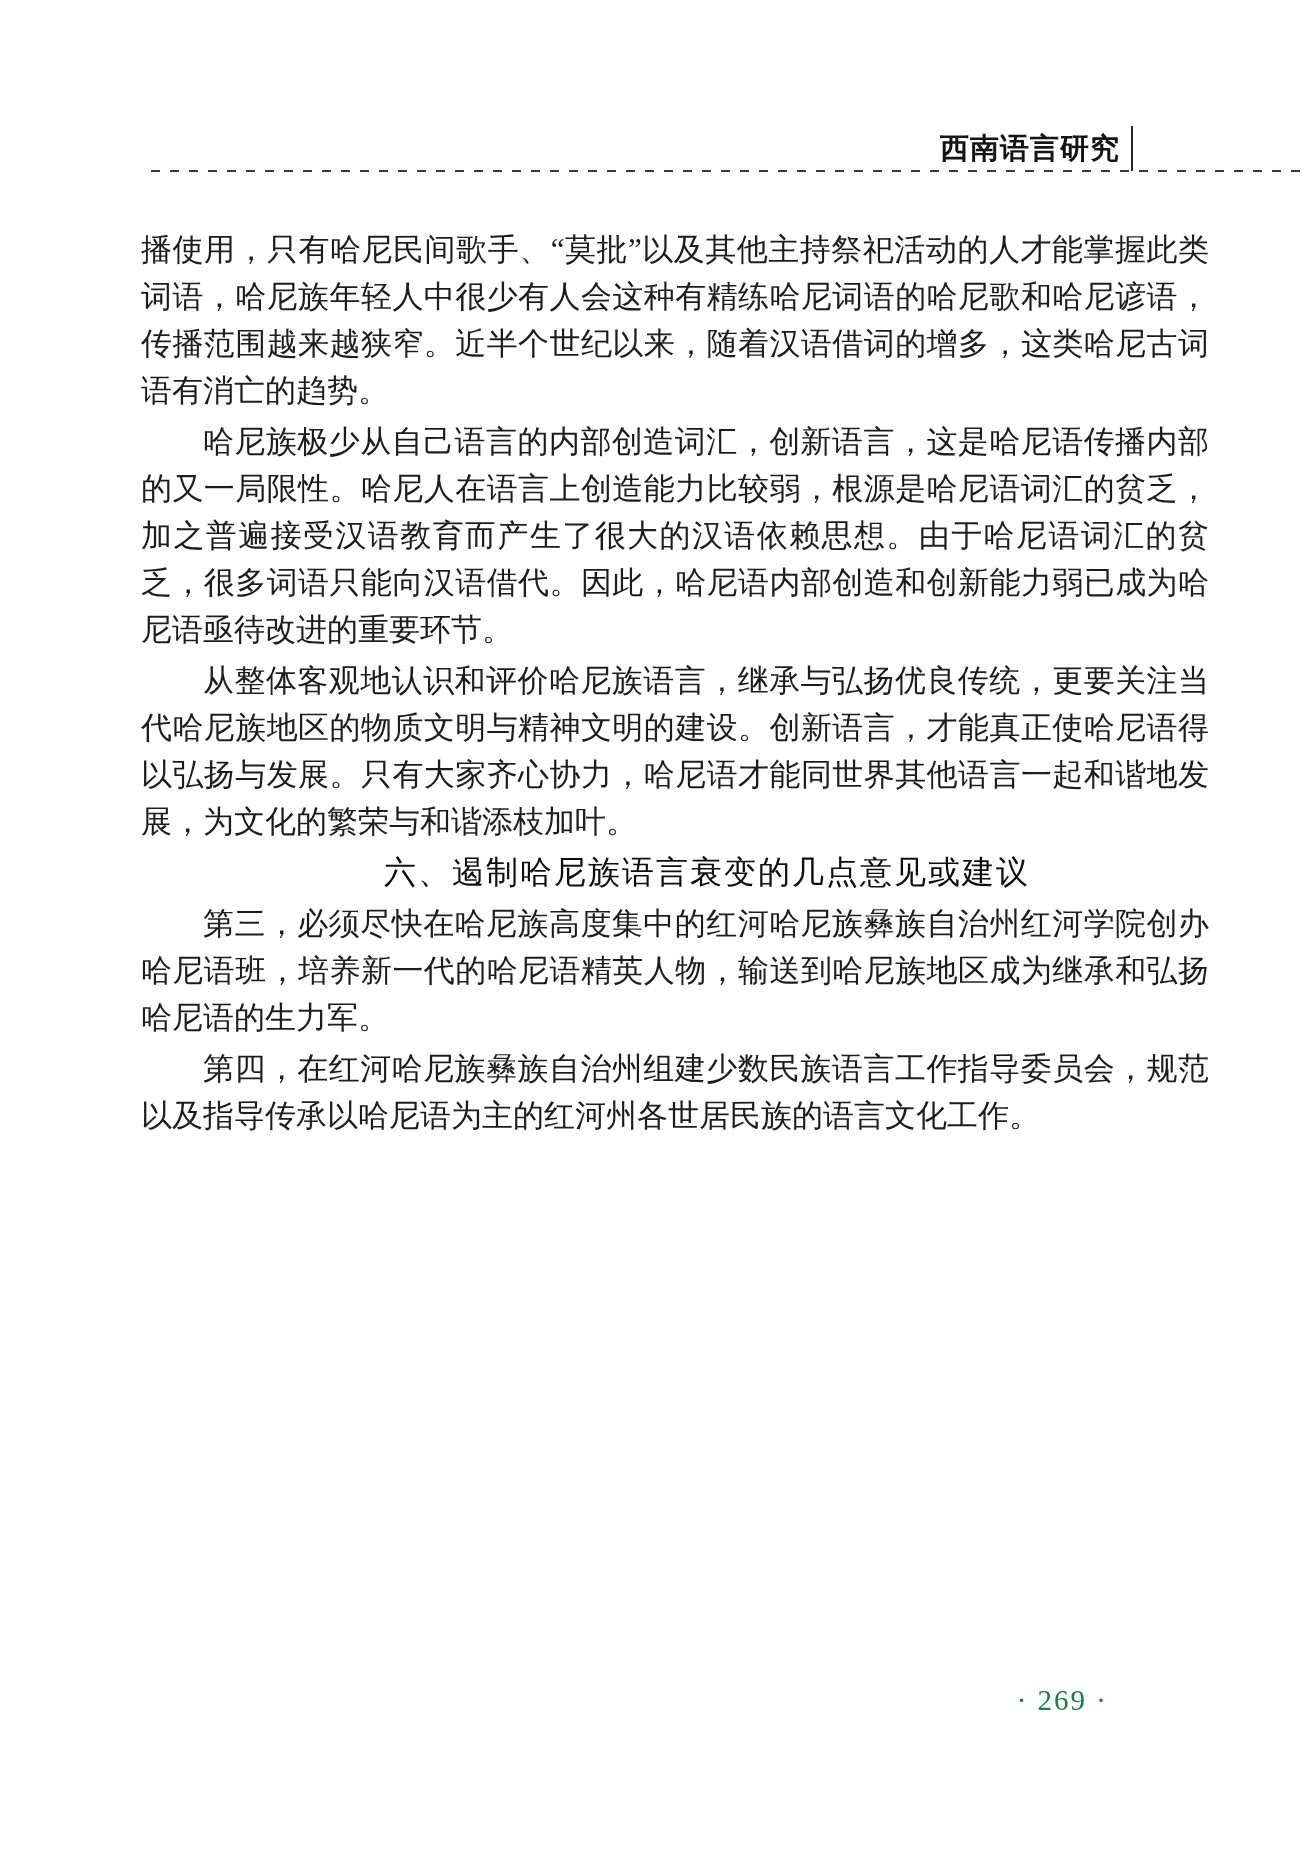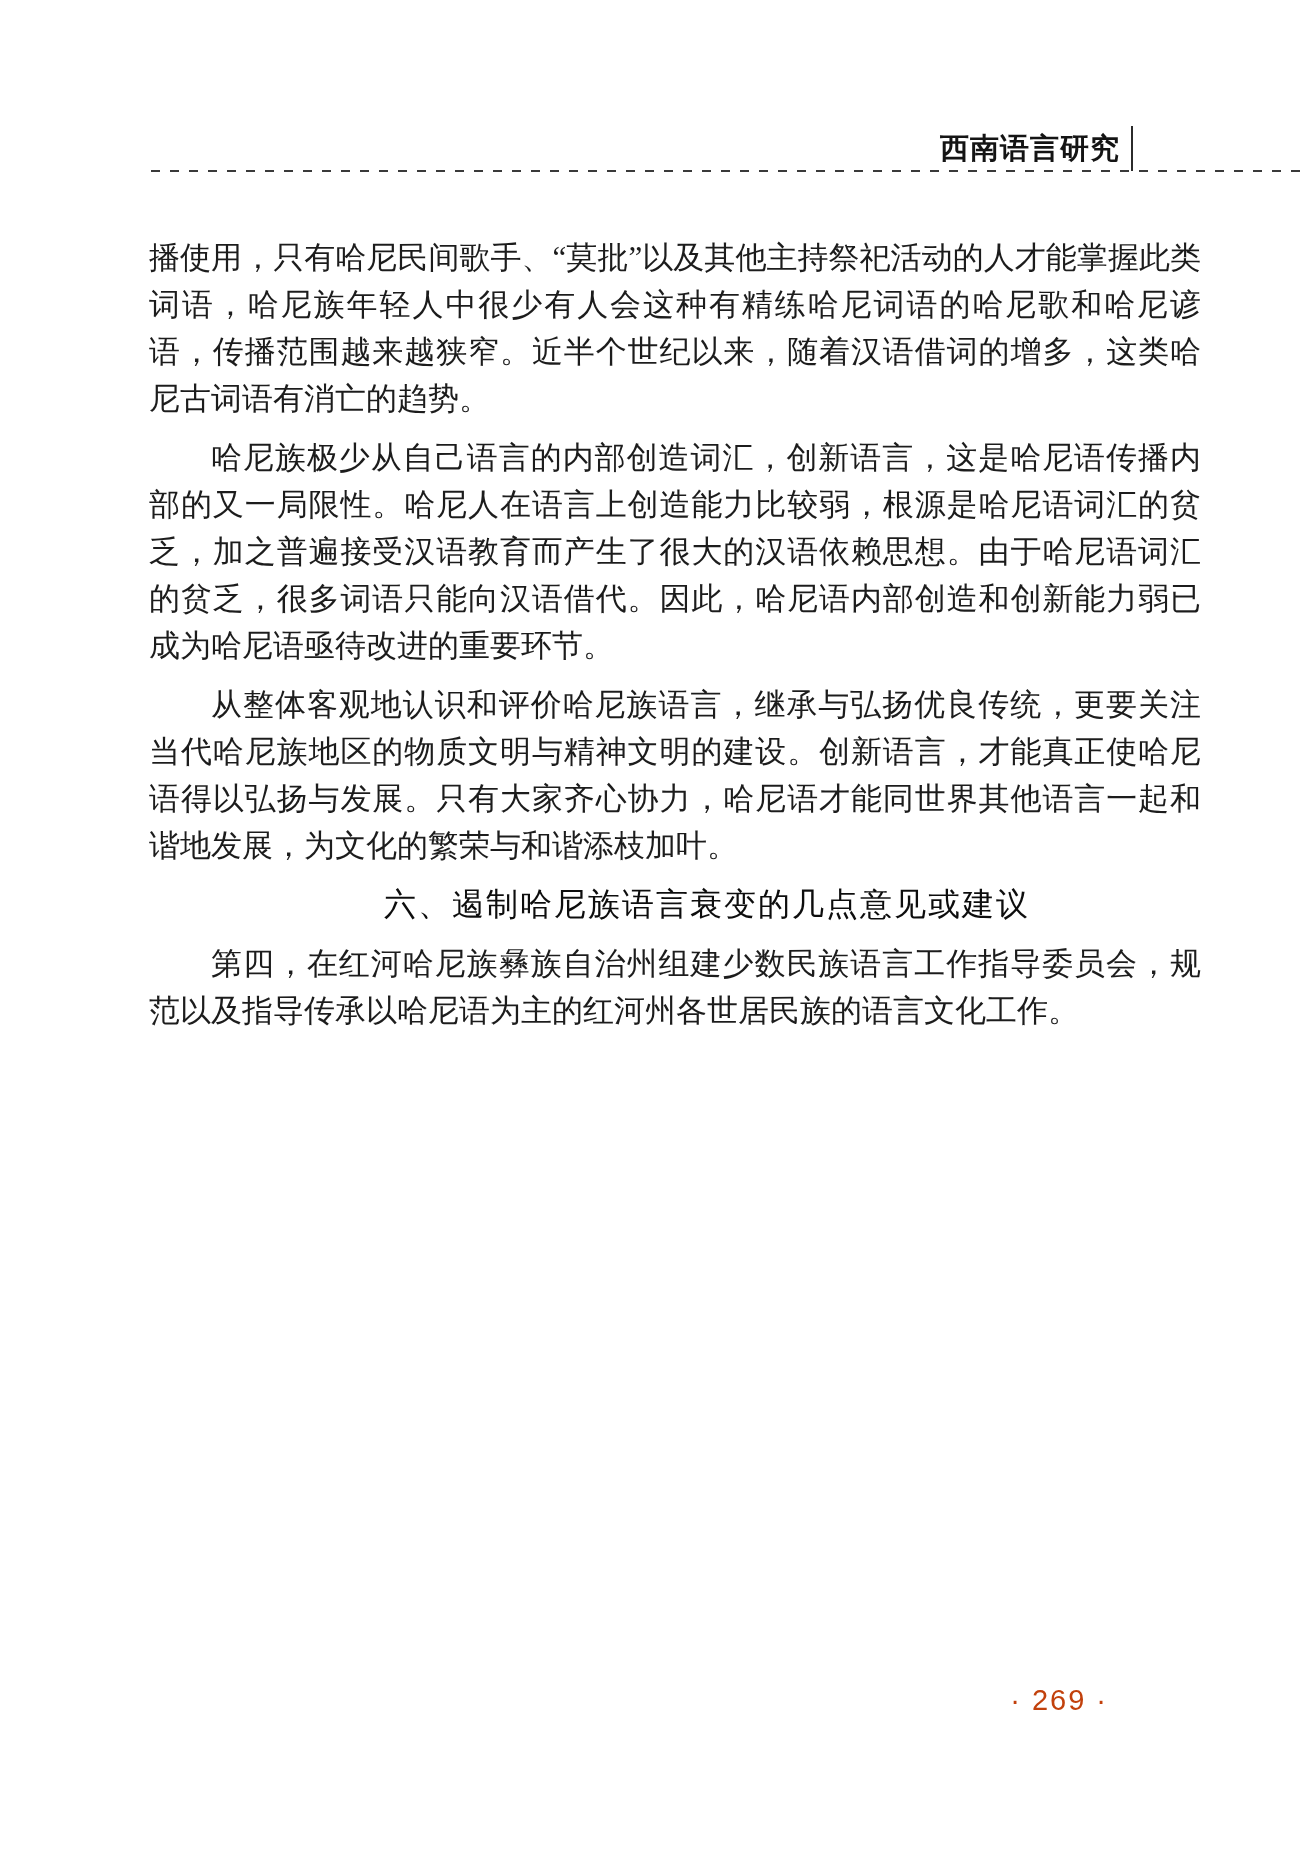--- a/index.html
+++ b/index.html
@@ -44,21 +44,21 @@
     left: 137px;
     top: 222px;
     width: 1076px;
     font-size: 31px;
     line-height: 47px;
     color: #1c1c1c;
     text-align: justify;
     word-break: break-all;
   }
   .content p {
-    margin: 12px;
+    margin: 4px;
     text-indent: 2em;
   }
   .content p.continuation {
     text-indent: 0;
   }
   .section-heading {
     font-family: "Liberation Sans", sans-serif;
     font-weight: normal;
     font-size: 32px;
     line-height: 47px;
@@ -66,41 +66,42 @@
     color: #0d0d0d;
     text-align: center;
     text-indent: 0;
     margin: 41px 0 59px 0;
   }
   .page-number {
     position: absolute;
     top: 1684px;
     right: 199px;
     font-size: 29px;
-    color: #c2410c;
+    color: #15803d;
     letter-spacing: 2px;
-    font-family: Liberation Sans, sans-serif;
+    font-family: Liberation Serif, serif;
   }
 </style>
 </head>
 <body>
 
 <div class="page">
 
   <div class="journal-title">西南语言研究</div>
 
   <div class="header-vbar"></div>
 
   <div class="header-dash-rule"></div>
 
   <div class="content">
     <p class="continuation">播使用，只有哈尼民间歌手、“莫批”以及其他主持祭祀活动的人才能掌握此类词语，哈尼族年轻人中很少有人会这种有精练哈尼词语的哈尼歌和哈尼谚语，传播范围越来越狭窄。近半个世纪以来，随着汉语借词的增多，这类哈尼古词语有消亡的趋势。</p>
     <p>哈尼族极少从自己语言的内部创造词汇，创新语言，这是哈尼语传播内部的又一局限性。哈尼人在语言上创造能力比较弱，根源是哈尼语词汇的贫乏，加之普遍接受汉语教育而产生了很大的汉语依赖思想。由于哈尼语词汇的贫乏，很多词语只能向汉语借代。因此，哈尼语内部创造和创新能力弱已成为哈尼语亟待改进的重要环节。</p>
     <p>从整体客观地认识和评价哈尼族语言，继承与弘扬优良传统，更要关注当代哈尼族地区的物质文明与精神文明的建设。创新语言，才能真正使哈尼语得以弘扬与发展。只有大家齐心协力，哈尼语才能同世界其他语言一起和谐地发展，为文化的繁荣与和谐添枝加叶。</p>
 
     <p class="section-heading">六、遏制哈尼族语言衰变的几点意见或建议</p>
 
+    <p>第三，必须尽快在哈尼族高度集中的红河哈尼族彝族自治州红河学院创办哈尼语班，培养新一代的哈尼语精英人物，输送到哈尼族地区成为继承和弘扬哈尼语的生力军。</p>
     <p>第四，在红河哈尼族彝族自治州组建少数民族语言工作指导委员会，规范以及指导传承以哈尼语为主的红河州各世居民族的语言文化工作。</p>
   </div>
 
   <div class="page-number">· 269 ·</div>
 
 </div>
 
 </body></html>

